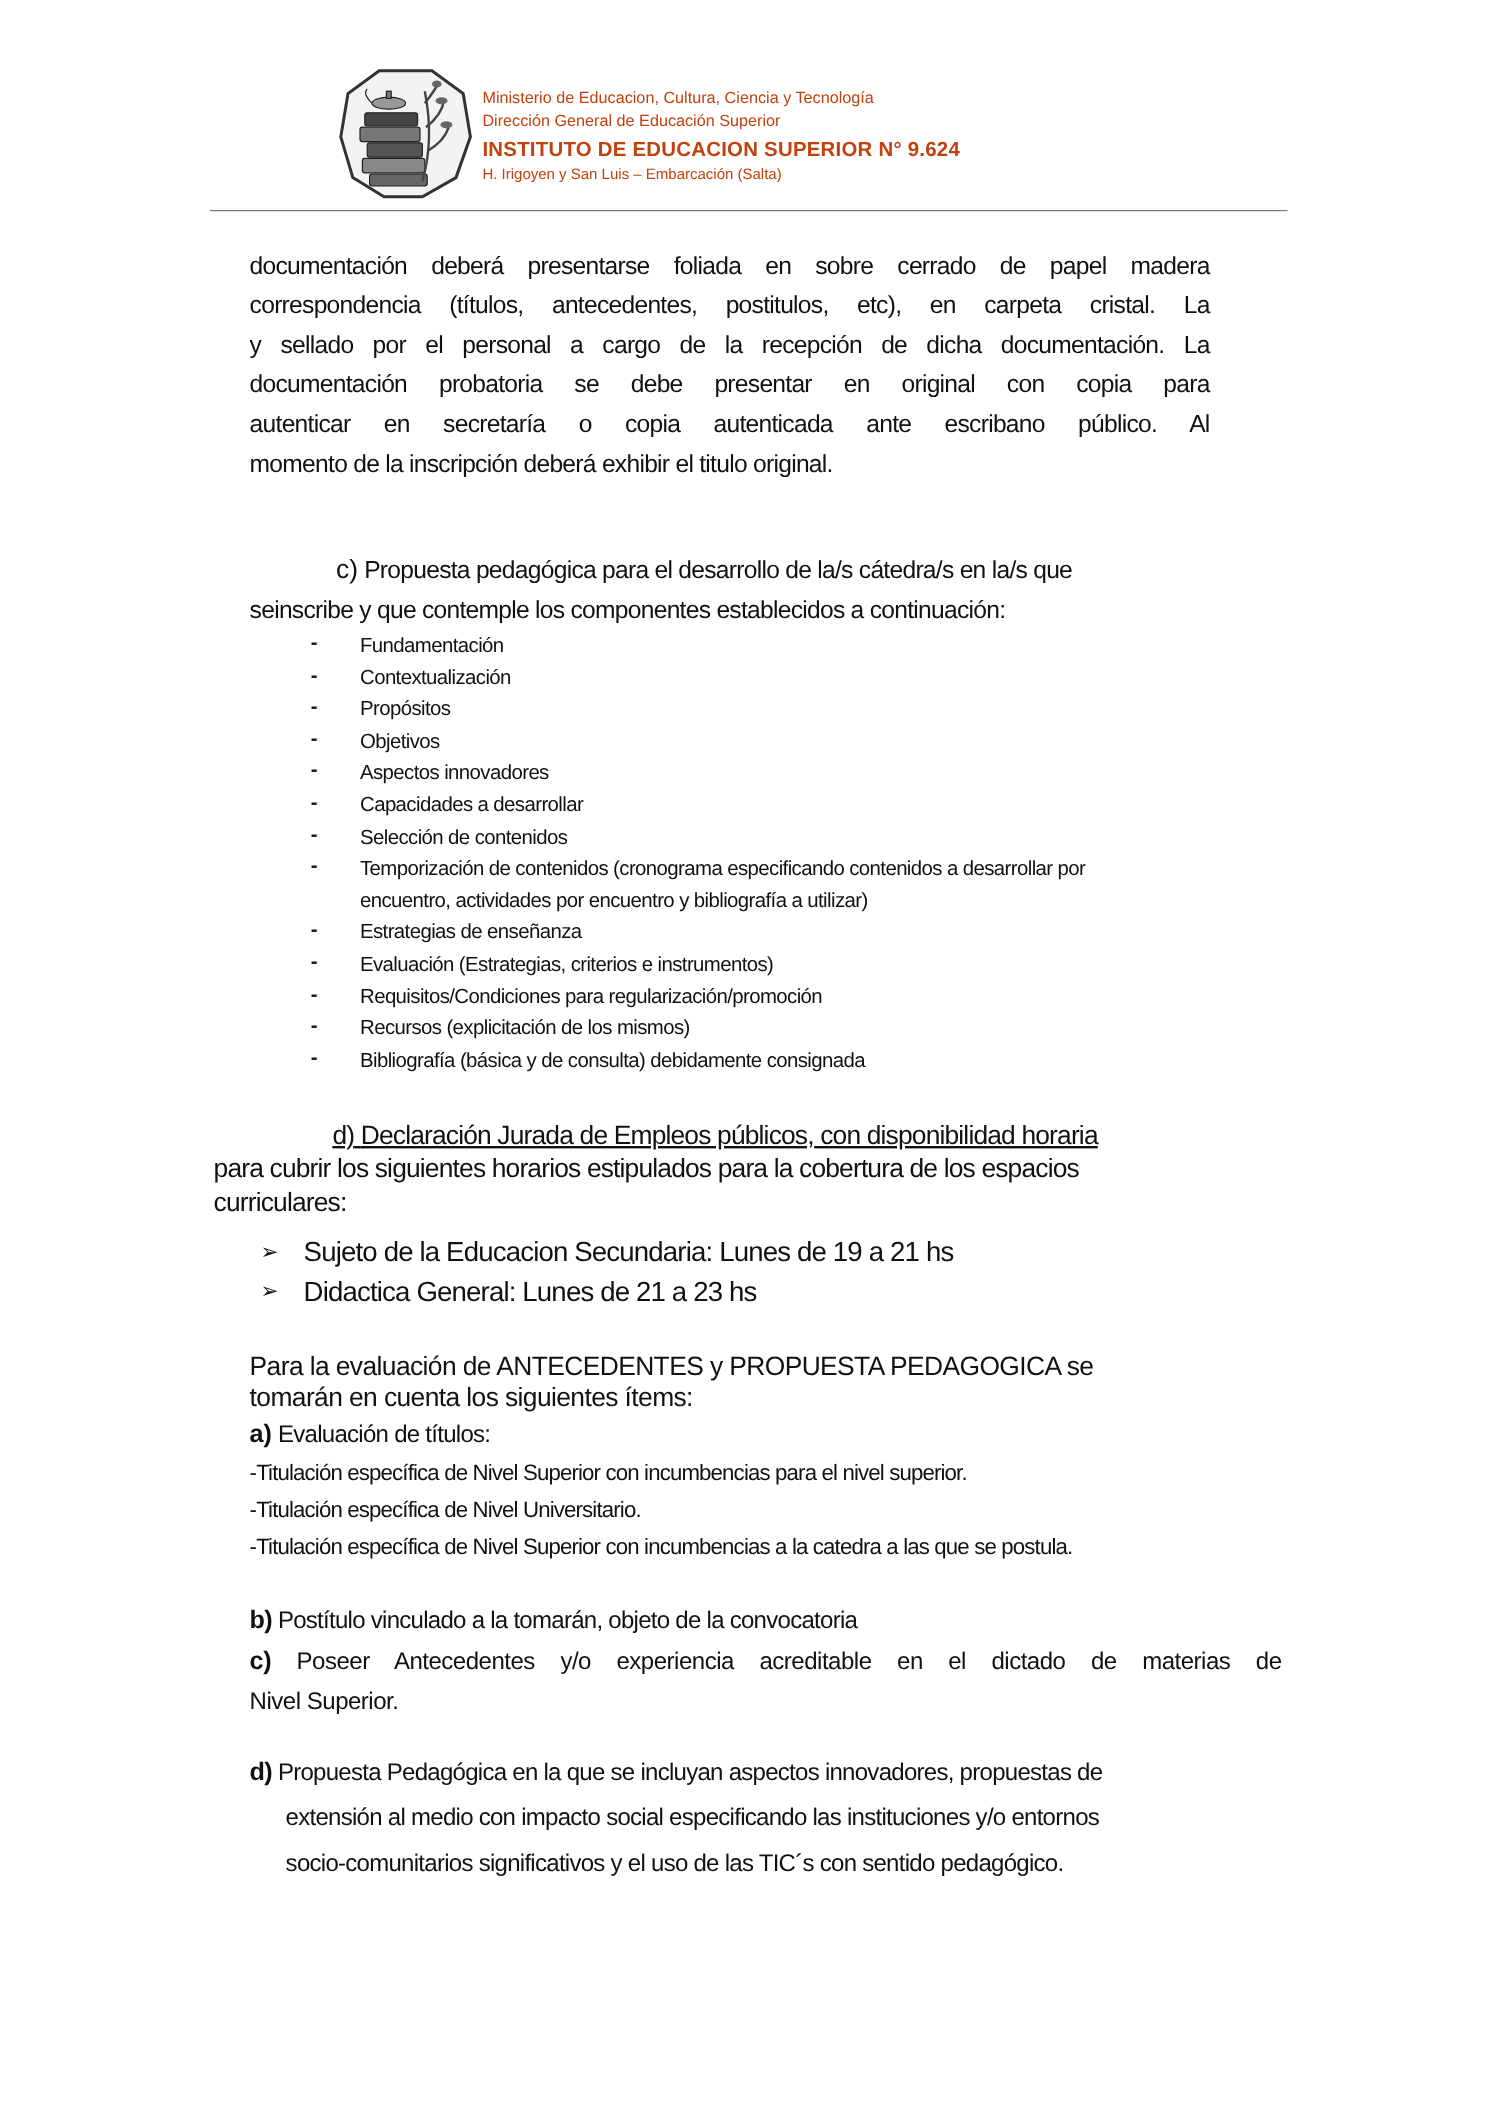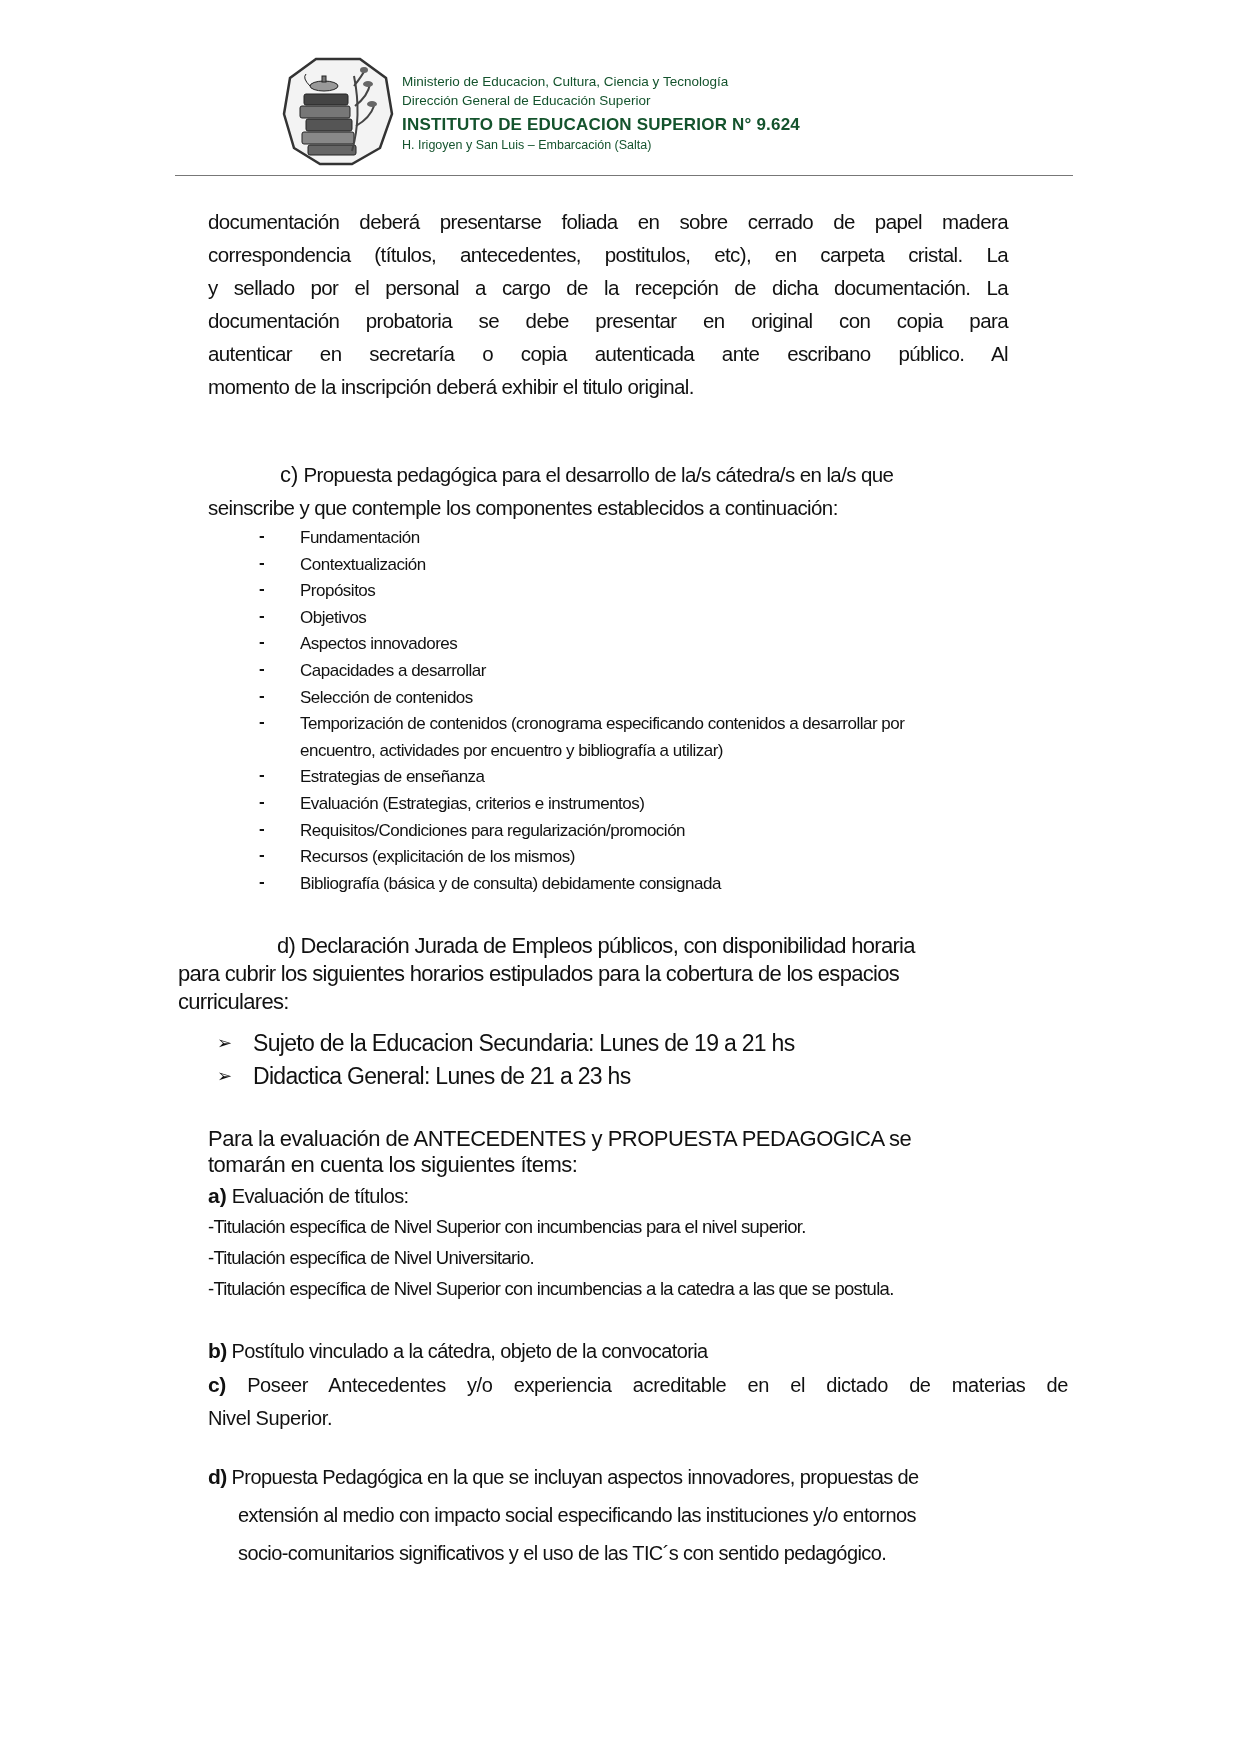--- a/index.html
+++ b/index.html
@@ -1,21 +1,21 @@
 <!DOCTYPE html>
 <html><head>
 <meta charset="utf-8">
 <style>
   html, body { margin: 0; padding: 0; background: #ffffff; }
   body { width: 1241px; height: 1755px; position: relative; overflow: hidden; color: #111; }
   .abs { position: absolute; }
 
   
   .logo { left: 282px; top: 56px; width: 112px; height: 112px; }
-  .hdr { left: 402px; font-family: "Liberation Sans", sans-serif; color: #14532d; white-space: nowrap; }
+  .hdr { left: 402px; font-family: "Liberation Sans", sans-serif; color: #c2410c; white-space: nowrap; }
   .hdr1 { top: 74px; font-size: 13.5px; }
   .hdr2 { top: 93px; font-size: 13.5px; }
   .hdr3 { top: 115px; font-size: 17px; font-weight: bold; letter-spacing: 0.2px; }
   .hdr4 { top: 138px; font-size: 12.5px; }
   .hr { left: 175px; top: 175px; width: 898px; height: 0; border-top: 1.5px solid #777; }
 
   
   .p { font-family: "Liberation Sans", sans-serif; font-size: 20.5px; line-height: 33px; letter-spacing: -0.6px; transform-origin: left top; }
   .jline { display: block; text-align: justify; text-align-last: justify; white-space: nowrap; }
   .line { display: block; white-space: nowrap; }
@@ -104,21 +104,21 @@
   <div class="li"><span class="dash">-</span><span>Temporización de contenidos (cronograma especificando contenidos a desarrollar por</span></div>
   <div class="li"><span>encuentro, actividades por encuentro y bibliografía a utilizar)</span></div>
   <div class="li"><span class="dash">-</span><span>Estrategias de enseñanza</span></div>
   <div class="li"><span class="dash">-</span><span>Evaluación (Estrategias, criterios e instrumentos)</span></div>
   <div class="li"><span class="dash">-</span><span>Requisitos/Condiciones para regularización/promoción</span></div>
   <div class="li"><span class="dash">-</span><span>Recursos (explicitación de los mismos)</span></div>
   <div class="li"><span class="dash">-</span><span>Bibliografía (básica y de consulta) debidamente consignada</span></div>
 </div>
 
 <div class="abs sec-d">
-  <span class="line" style="padding-left:99px;"><span>d)</span> <span>Declaración Jurada de Empleos públicos, con disponibilidad horaria</span></span>
+  <span class="line" style="padding-left:99px;text-decoration:underline;"><span>d)</span> <span>Declaración Jurada de Empleos públicos, con disponibilidad horaria</span></span>
   <span class="line">para cubrir los siguientes horarios estipulados para la cobertura de los espacios</span>
   <span class="line">curriculares:</span>
 </div>
 <div class="abs arrows">
   <div class="arrow-row"><span class="arr">➢</span><span>Sujeto de la Educacion Secundaria: Lunes de 19 a 21 hs</span></div>
   <div class="arrow-row"><span class="arr">➢</span><span>Didactica General: Lunes de 21 a 23 hs</span></div>
 </div>
 
 <div class="abs eval-intro">
   <span class="line">Para la evaluación de ANTECEDENTES y PROPUESTA PEDAGOGICA se</span>
@@ -128,21 +128,21 @@
   <span class="b" style="font-size:21px;">a)</span>
   <span>Evaluación de títulos:</span>
 </div>
 <div class="abs titles">
   <span class="line">-Titulación específica de Nivel Superior con incumbencias para el nivel superior.</span>
   <span class="line">-Titulación específica de Nivel Universitario.</span>
   <span class="line">-Titulación específica de Nivel Superior con incumbencias a la catedra a las que se postula.</span>
 </div>
 <div class="abs eval-b">
   <span class="b" style="font-size:21px;">b)</span>
-  <span>Postítulo vinculado a la cátedra, objeto de la convocatoria</span>
+  <span>Postítulo vinculado a la tomarán, objeto de la convocatoria</span>
 </div>
 <div class="abs eval-c">
   <span class="jline"><span class="b" style="font-size:21px;">c)</span> <span>Poseer Antecedentes y/o experiencia acreditable en el dictado de materias de</span></span>
   <span class="line">Nivel Superior.</span>
 </div>
 <div class="abs eval-d">
   <span class="line"><span class="b" style="font-size:21px;">d)</span> <span>Propuesta Pedagógica en la que se incluyan aspectos innovadores, propuestas de</span></span>
   <span class="line indent">extensión al medio con impacto social especificando las instituciones y/o entornos</span>
   <span class="line indent">socio-comunitarios significativos y el uso de las TIC´s con sentido pedagógico.</span>
 </div>

